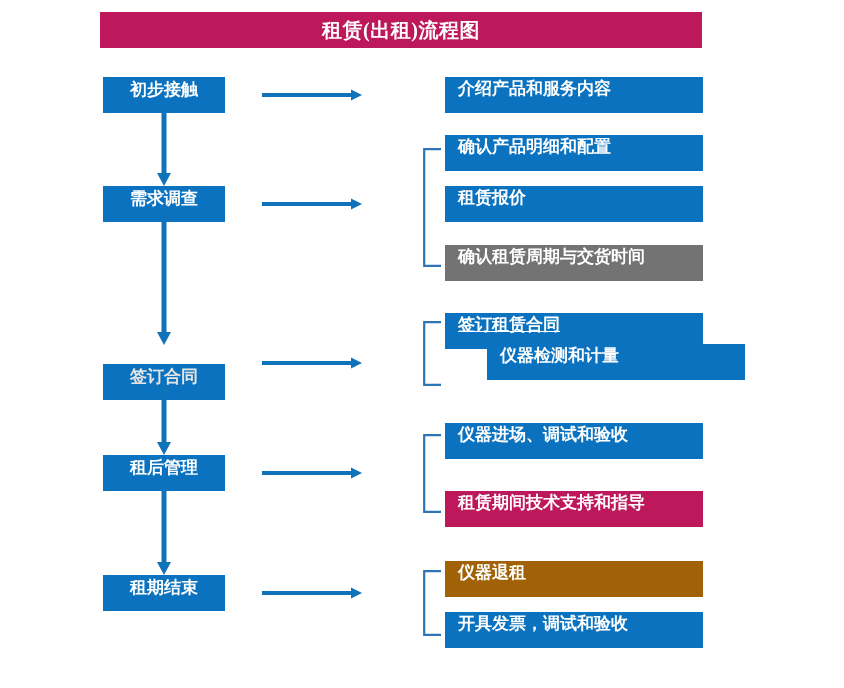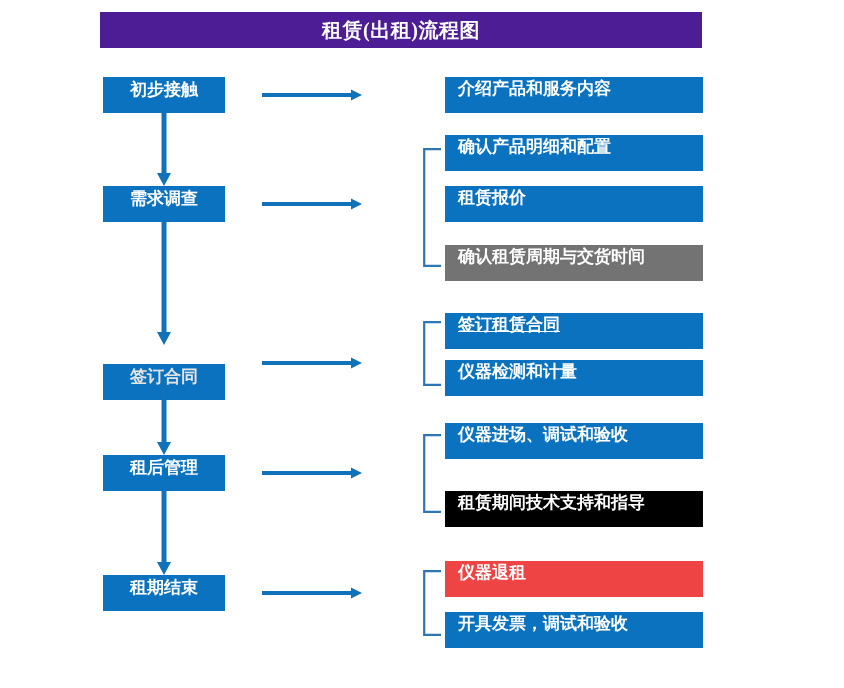--- a/index.html
+++ b/index.html
@@ -19,21 +19,21 @@
     left: 0; top: 0;
     width: 844px;
     height: 688px;
   }
   .title-bar {
     position: absolute;
     left: 100px;
     top: 12px;
     width: 602px;
     height: 36px;
-    background: #4c1d95;
+    background: #be185d;
     color: #ffffff;
     font-size: 20px;
     font-weight: bold;
     display: flex;
     align-items: center;
     justify-content: center;
     letter-spacing: 0.5px;
   }
   .node-box {
     position: absolute;
@@ -119,50 +119,50 @@
       <svg class="arrow-h" width="100" height="14" viewBox="0 0 100 14" style="left: 262px; top: 356px;">
         <rect x="0" y="5" width="91" height="4" fill="#1072B8"></rect>
         <polygon points="89,1.5 100,7 89,12.5" fill="#1072B8"></polygon>
       </svg>
       <svg class="bracket" width="20" height="65" viewBox="0 0 20 65" style="left: 423px; top: 321px;">
         <path d="M 18 1.2 L 1.2 1.2 L 1.2 63.8 L 18 63.8" fill="none" stroke="#2E75B6" stroke-width="2.2"></path>
       </svg>
       <div class="node-box detail-box" style="top: 313px; background: rgb(11, 114, 191); color: rgb(255, 255, 255); text-decoration: underline;">
         <span>签订租赁合同</span>
       </div>
-      <div class="node-box detail-box" style="top: 360px; background: rgb(11, 114, 191); color: rgb(255, 255, 255);">
+      <div class="node-box detail-box" style="top: 344px; background: rgb(11, 114, 191); color: rgb(255, 255, 255); margin-left: 42px;">
         <span>仪器检测和计量</span>
       </div>
       <div class="node-box stage-box" style="left: 103px; top: 455px; background: rgb(11, 114, 191); color: rgb(255, 255, 255);">
         <span>租后管理</span>
       </div>
       <svg class="arrow-h" width="100" height="14" viewBox="0 0 100 14" style="left: 262px; top: 466px;">
         <rect x="0" y="5" width="91" height="4" fill="#1072B8"></rect>
         <polygon points="89,1.5 100,7 89,12.5" fill="#1072B8"></polygon>
       </svg>
       <svg class="bracket" width="20" height="79" viewBox="0 0 20 79" style="left: 423px; top: 434px;">
         <path d="M 18 1.2 L 1.2 1.2 L 1.2 77.8 L 18 77.8" fill="none" stroke="#2E75B6" stroke-width="2.2"></path>
       </svg>
       <div class="node-box detail-box" style="top: 423px; background: rgb(11, 114, 191); color: rgb(255, 255, 255); font-family: Liberation Mono, monospace;">
         <span>仪器进场、调试和验收</span>
       </div>
-      <div class="node-box detail-box" style="top: 491px; background: #000000; color: rgb(255, 255, 255);">
+      <div class="node-box detail-box" style="top: 491px; background: #be185d; color: rgb(255, 255, 255);">
         <span>租赁期间技术支持和指导</span>
       </div>
       <div class="node-box stage-box" style="left: 103px; top: 575px; background: rgb(11, 114, 191); color: rgb(255, 255, 255);">
         <span>租期结束</span>
       </div>
       <svg class="arrow-h" width="100" height="14" viewBox="0 0 100 14" style="left: 262px; top: 586px;">
         <rect x="0" y="5" width="91" height="4" fill="#1072B8"></rect>
         <polygon points="89,1.5 100,7 89,12.5" fill="#1072B8"></polygon>
       </svg>
       <svg class="bracket" width="20" height="66" viewBox="0 0 20 66" style="left: 423px; top: 570px;">
         <path d="M 18 1.2 L 1.2 1.2 L 1.2 64.8 L 18 64.8" fill="none" stroke="#2E75B6" stroke-width="2.2"></path>
       </svg>
-      <div class="node-box detail-box" style="top: 561px; background: #ef4444; color: rgb(255, 255, 255);">
+      <div class="node-box detail-box" style="top: 561px; background: #a16207; color: rgb(255, 255, 255);">
         <span>仪器退租</span>
       </div>
       <div class="node-box detail-box" style="top: 612px; background: rgb(11, 114, 191); color: rgb(255, 255, 255);">
         <span>开具发票，调试和验收</span>
       </div>
       <svg class="arrow-v" width="22" height="73" viewBox="0 0 22 73" style="left: 153px; top: 113px;">
         <rect x="8.5" y="0" width="5" height="62" fill="#1072B8"></rect>
         <polygon points="4,60 18,60 11,73" fill="#1072B8"></polygon>
       </svg>
       <svg class="arrow-v" width="22" height="123" viewBox="0 0 22 123" style="left: 153px; top: 222px;">

